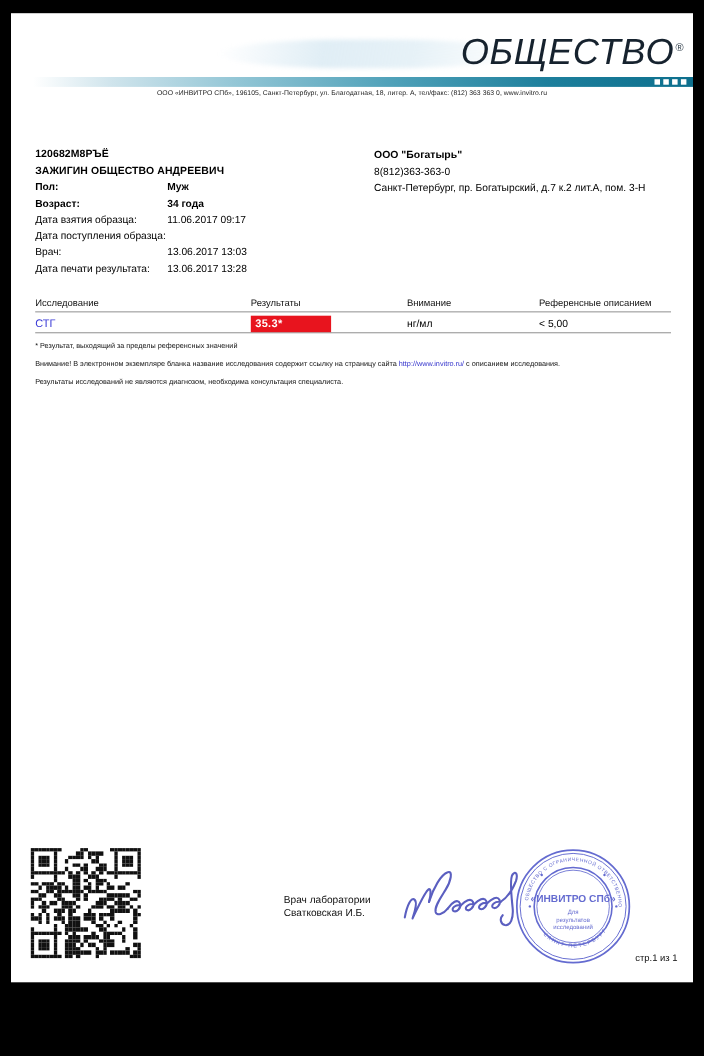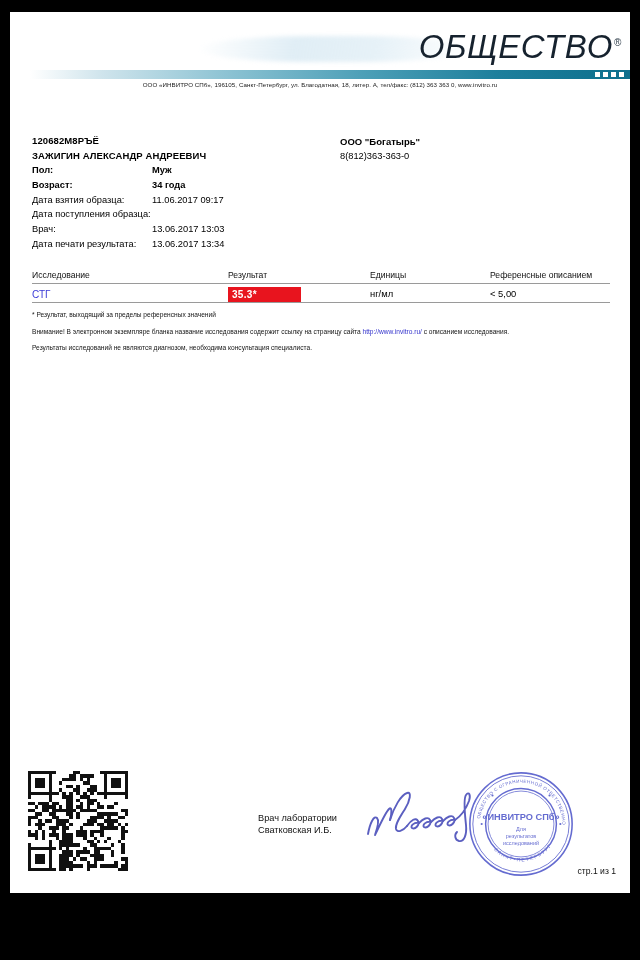--- a/index.html
+++ b/index.html
@@ -284,21 +284,21 @@
       </div>
     </div>
 
     <div class="header-address">ООО «ИНВИТРО СПб», 196105, Санкт-Петербург, ул. Благодатная, 18, литер. А, тел/факс: (812) 363 363 0, www.invitro.ru</div>
   </div>
 
   <div class="info">
 
     <div class="info-left">
       <div class="patient-id">120682M8РЪЁ</div>
-      <div class="patient-name">ЗАЖИГИН АЛЕКСАНДР АНДРЕЕВИЧ</div>
+      <div class="patient-name">ЗАЖИГИН ОБЩЕСТВО АНДРЕЕВИЧ</div>
       <div id="patient-fields">
           <div class="kv bold">
             <div class="k">Пол:</div>
             <div class="v">Муж</div>
           </div>
           <div class="kv bold">
             <div class="k">Возраст:</div>
             <div class="v">34 года</div>
           </div>
           <div class="kv">
@@ -307,37 +307,38 @@
           </div>
           <div class="kv">
             <div class="k">Дата поступления образца:</div>
           </div>
           <div class="kv">
             <div class="k">Врач:</div>
             <div class="v">13.06.2017 13:03</div>
           </div>
           <div class="kv">
             <div class="k">Дата печати результата:</div>
-            <div class="v">13.06.2017 13:34</div>
+            <div class="v">13.06.2017 13:28</div>
           </div>
         </div>
     </div>
 
     <div class="info-right">
       <div class="org-name">ООО "Богатырь"</div>
       <div class="org-line">8(812)363-363-0</div>
+      <div class="org-line">Санкт-Петербург, пр. Богатырский, д.7 к.2 лит.А, пом. 3-Н</div>
     </div>
 
   </div>
 
   <div class="table">
     <div class="thead">
       <div class="c-test">Исследование</div>
-      <div class="c-res">Результат</div>
-      <div class="c-unit">Единицы</div>
+      <div class="c-res">Результаты</div>
+      <div class="c-unit">Внимание</div>
       <div class="c-ref">Референсные описанием</div>
     </div>
     <div id="results-body">
         <div class="trow">
           <div class="c-test"><span class="test-link" style="color: rgb(56, 56, 214);">СТГ</span></div>
           <div class="c-res"><span class="result-flag" style="background: rgb(232, 20, 30);">35.3*</span></div>
           <div class="c-unit unit-val">нг/мл</div>
           <div class="c-ref ref-val">&lt; 5,00</div>
         </div>
       </div>

